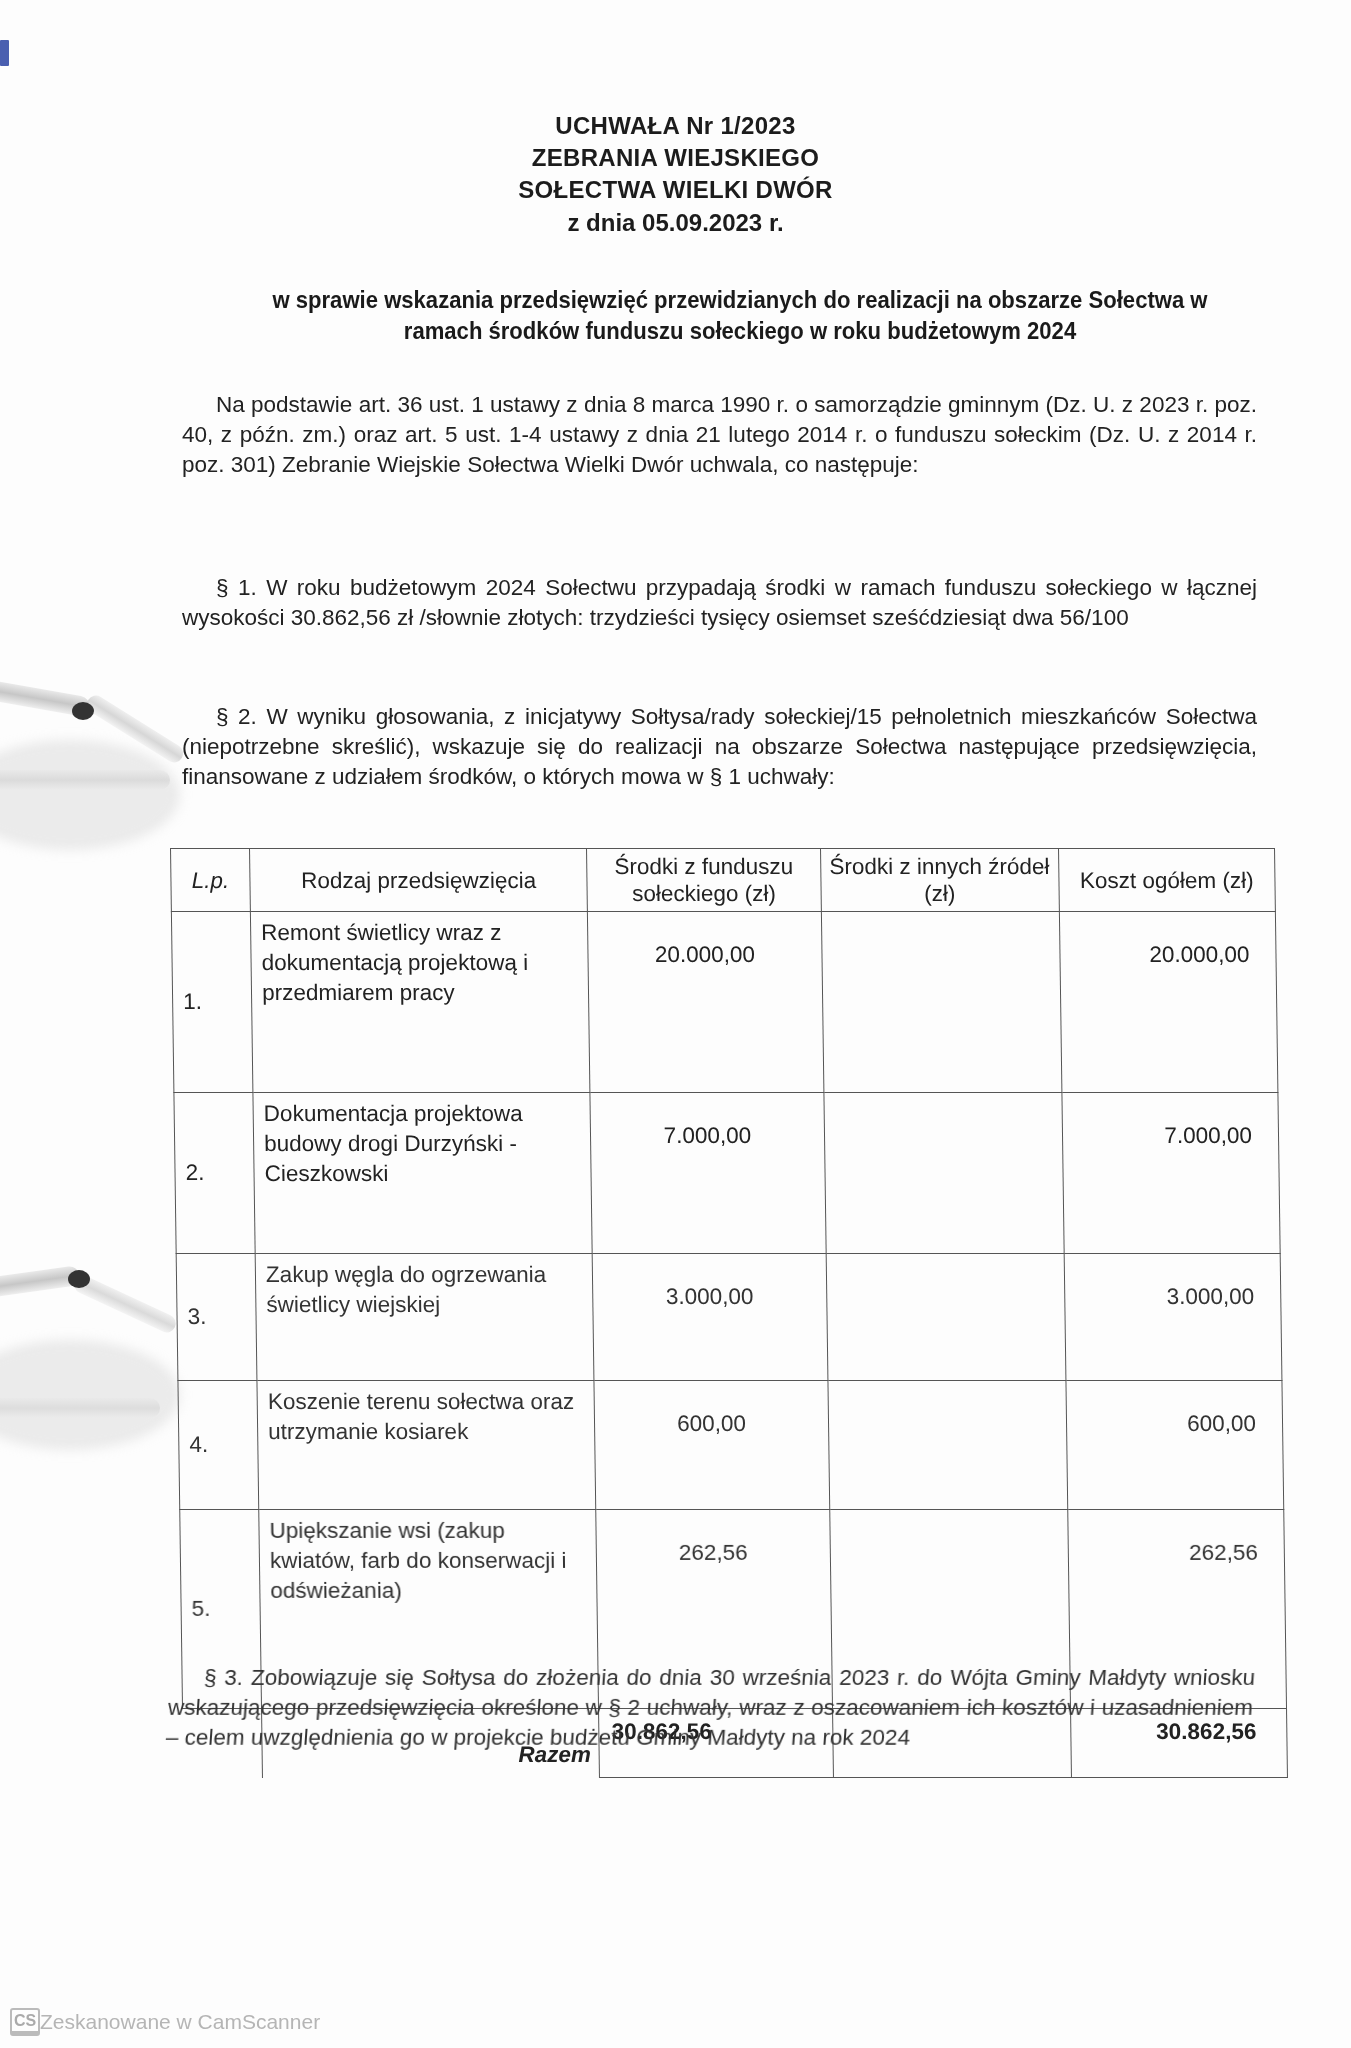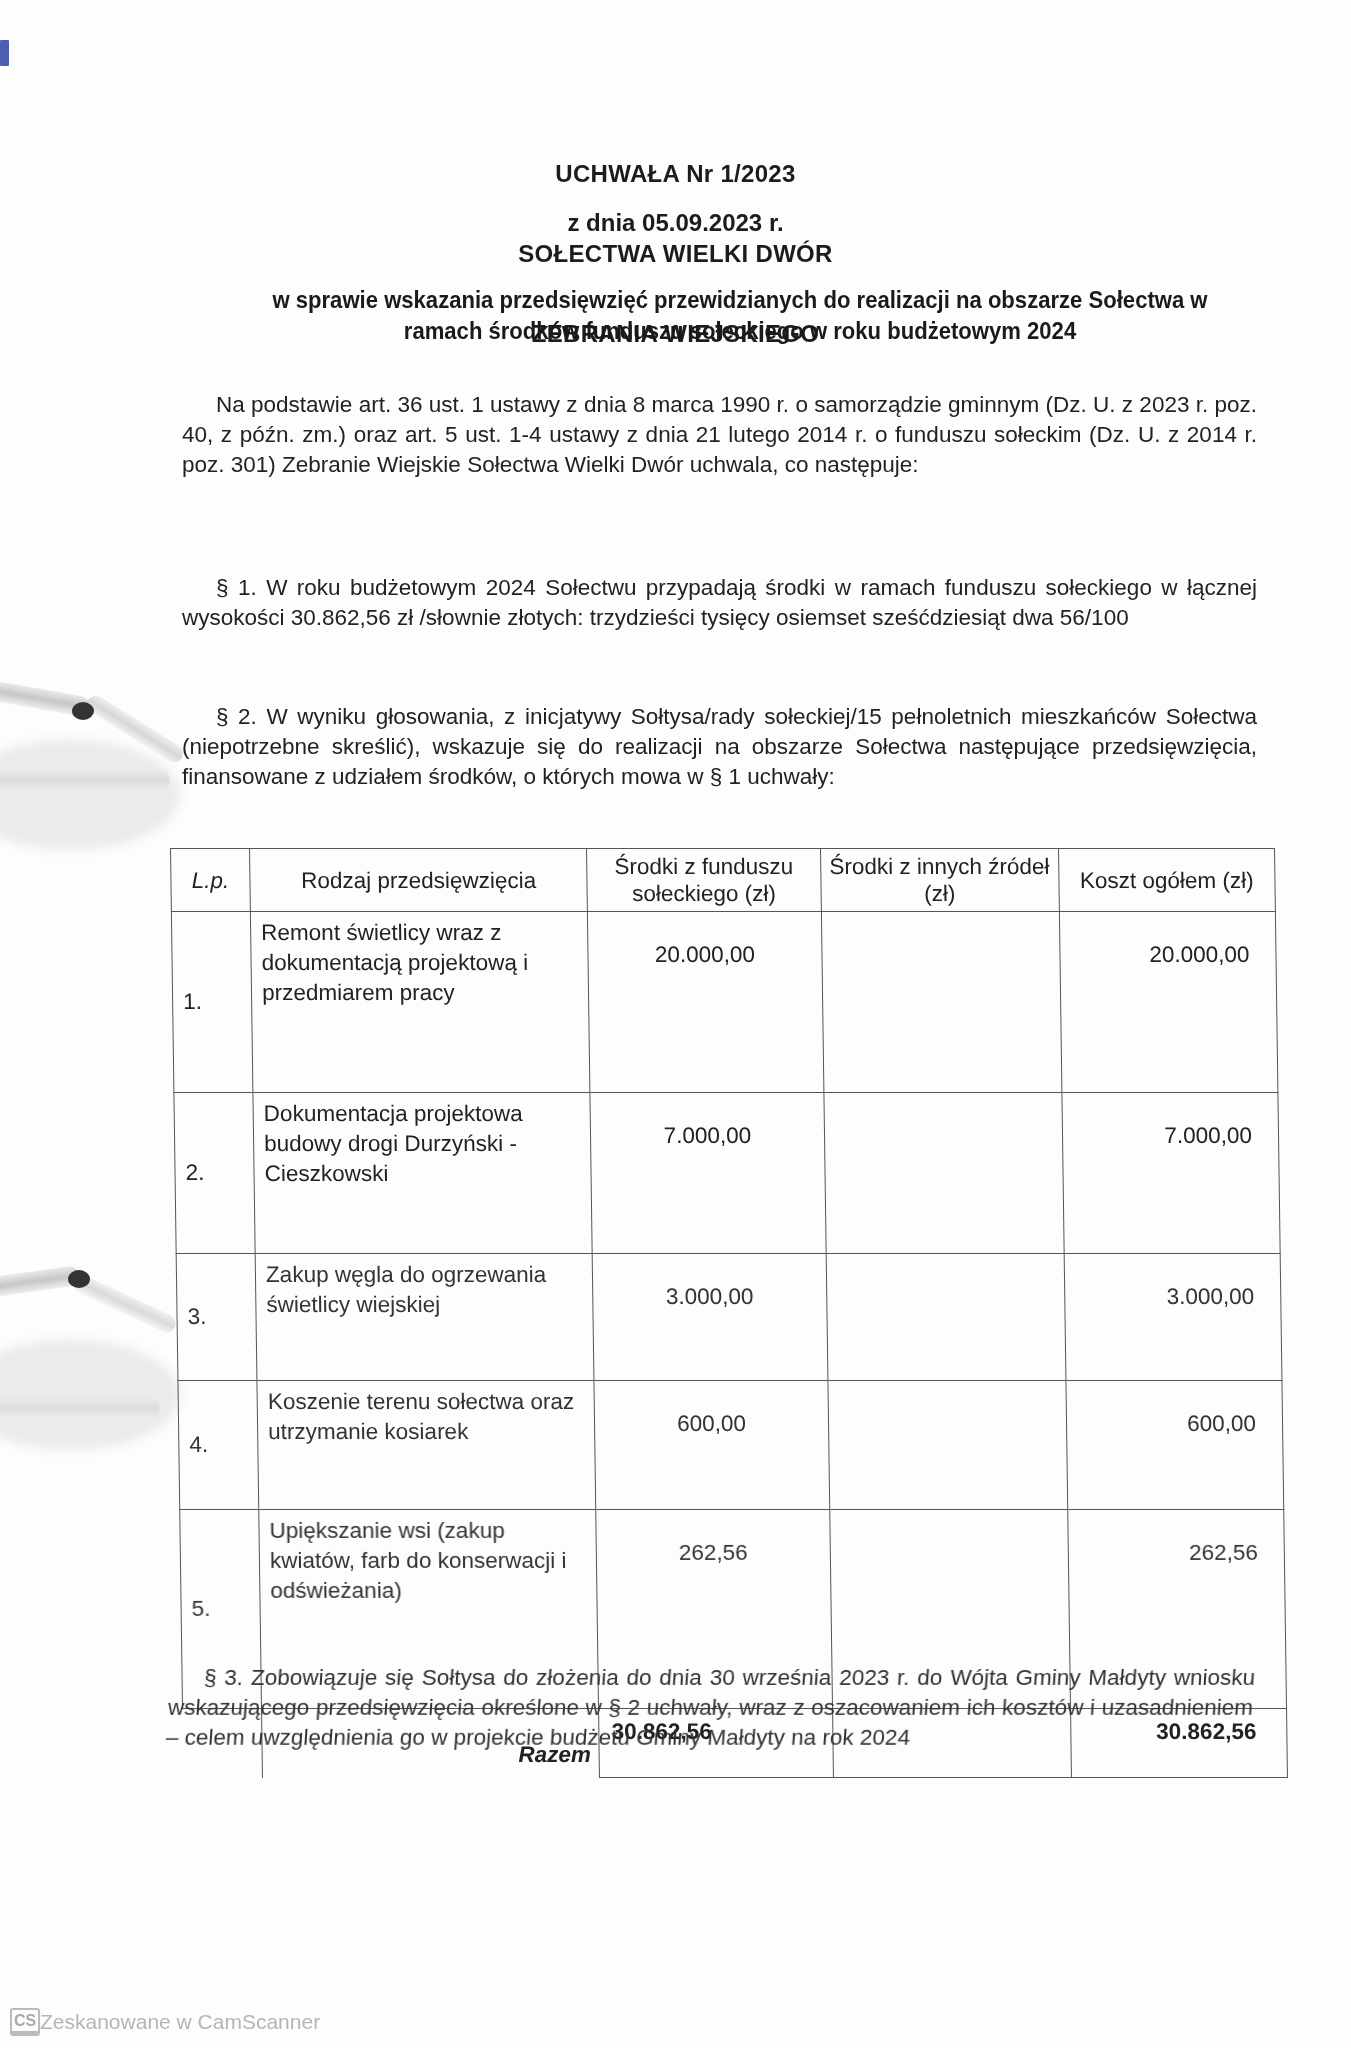--- a/index.html
+++ b/index.html
@@ -6,21 +6,21 @@
   body {
     width:1351px; height:2048px; position:relative; overflow:hidden;
     background:#fdfdfd;
     font-family:"Liberation Sans", sans-serif;
     color:#1a1a1a;
   }
   .page { position:absolute; left:0; top:0; width:1351px; height:2048px; }
   .blue-mark { position:absolute; left:0; top:40px; width:9px; height:26px; background:#4a5fb0; border-radius:1px; }
   .title-block { position:absolute; left:0; width:1351px; text-align:center; font-weight:bold; color:#1c1c1c; }
   .t1 { top:112px; font-size:24px; line-height:28px; letter-spacing:0.3px; }
-  .t1 div { height:32px;margin-top:48px; }
+  .t1 div { height:32px; }
   .t-date { top:209px; font-size:24px; }
   .subject { position:absolute; left:210px; width:1060px; top:284px; text-align:center; font-weight:bold; font-size:24px; line-height:31px; transform:scaleX(0.92); transform-origin:center; }
   .para { position:absolute; left:182px; width:1075px; font-size:22.5px; line-height:30px; text-align:justify; color:#222; }
   .para .ind { display:inline-block; width:34px; }
   .p-intro { top:390px; }
   .p1 { top:573px; }
   .p2 { top:702px; }
   .p3 { top:1663px; left:168px; width:1085px; color:#333; filter:blur(0.5px); transform:skewX(-4deg); }
   .sec-num { font-weight:normal; }
   table.plan {
@@ -70,22 +70,22 @@
   <div class="ring" style="left:-20px; top:770px; width:190px; height:20px; opacity:0.35;"></div>
 
   <div class="ring-shadow" style="left:-40px; top:1340px; width:220px; height:110px;"></div>
   <div class="ring" style="left:-20px; top:1272px; width:100px; height:20px; transform:rotate(-8deg);"></div>
   <div class="ring" style="left:70px; top:1295px; width:110px; height:18px; transform:rotate(25deg); opacity:0.55;"></div>
   <div class="ring-tip" style="left:68px; top:1270px;"></div>
   <div class="ring" style="left:-20px; top:1398px; width:180px; height:20px; opacity:0.3;"></div>
 
   <div class="title-block t1">
     <div>UCHWAŁA Nr 1/2023</div>
+    <div>ZEBRANIA  WIEJSKIEGO</div>
     <div>SOŁECTWA  WIELKI DWÓR</div>
-    <div>ZEBRANIA  WIEJSKIEGO</div>
   </div>
   <div class="title-block t-date">z dnia 05.09.2023  r.</div>
 
   <div class="subject">w sprawie wskazania przedsięwzięć przewidzianych do realizacji na obszarze Sołectwa w ramach środków funduszu sołeckiego w roku budżetowym 2024</div>
 
   <div class="para p-intro"><span class="ind"></span><span>Na podstawie art. 36 ust. 1 ustawy z dnia 8 marca 1990 r. o samorządzie gminnym (Dz. U. z 2023 r. poz. 40, z późn. zm.) oraz art. 5 ust. 1-4 ustawy z dnia 21 lutego 2014 r. o funduszu sołeckim (Dz. U. z 2014 r. poz. 301) Zebranie Wiejskie Sołectwa Wielki Dwór uchwala, co następuje:</span></div>
 
   <div class="para p1"><span class="ind"></span><span class="sec-num">§ 1.</span> <span>W roku budżetowym 2024 Sołectwu przypadają środki w ramach funduszu sołeckiego w łącznej wysokości 30.862,56 zł /słownie złotych: trzydzieści tysięcy osiemset sześćdziesiąt dwa 56/100</span></div>
 
   <div class="para p2"><span class="ind"></span><span class="sec-num">§ 2.</span> <span>W wyniku głosowania, z inicjatywy Sołtysa/rady sołeckiej/15 pełnoletnich mieszkańców Sołectwa (niepotrzebne skreślić), wskazuje się do realizacji na obszarze Sołectwa następujące przedsięwzięcia, finansowane z udziałem środków, o których mowa w § 1 uchwały:</span></div>

